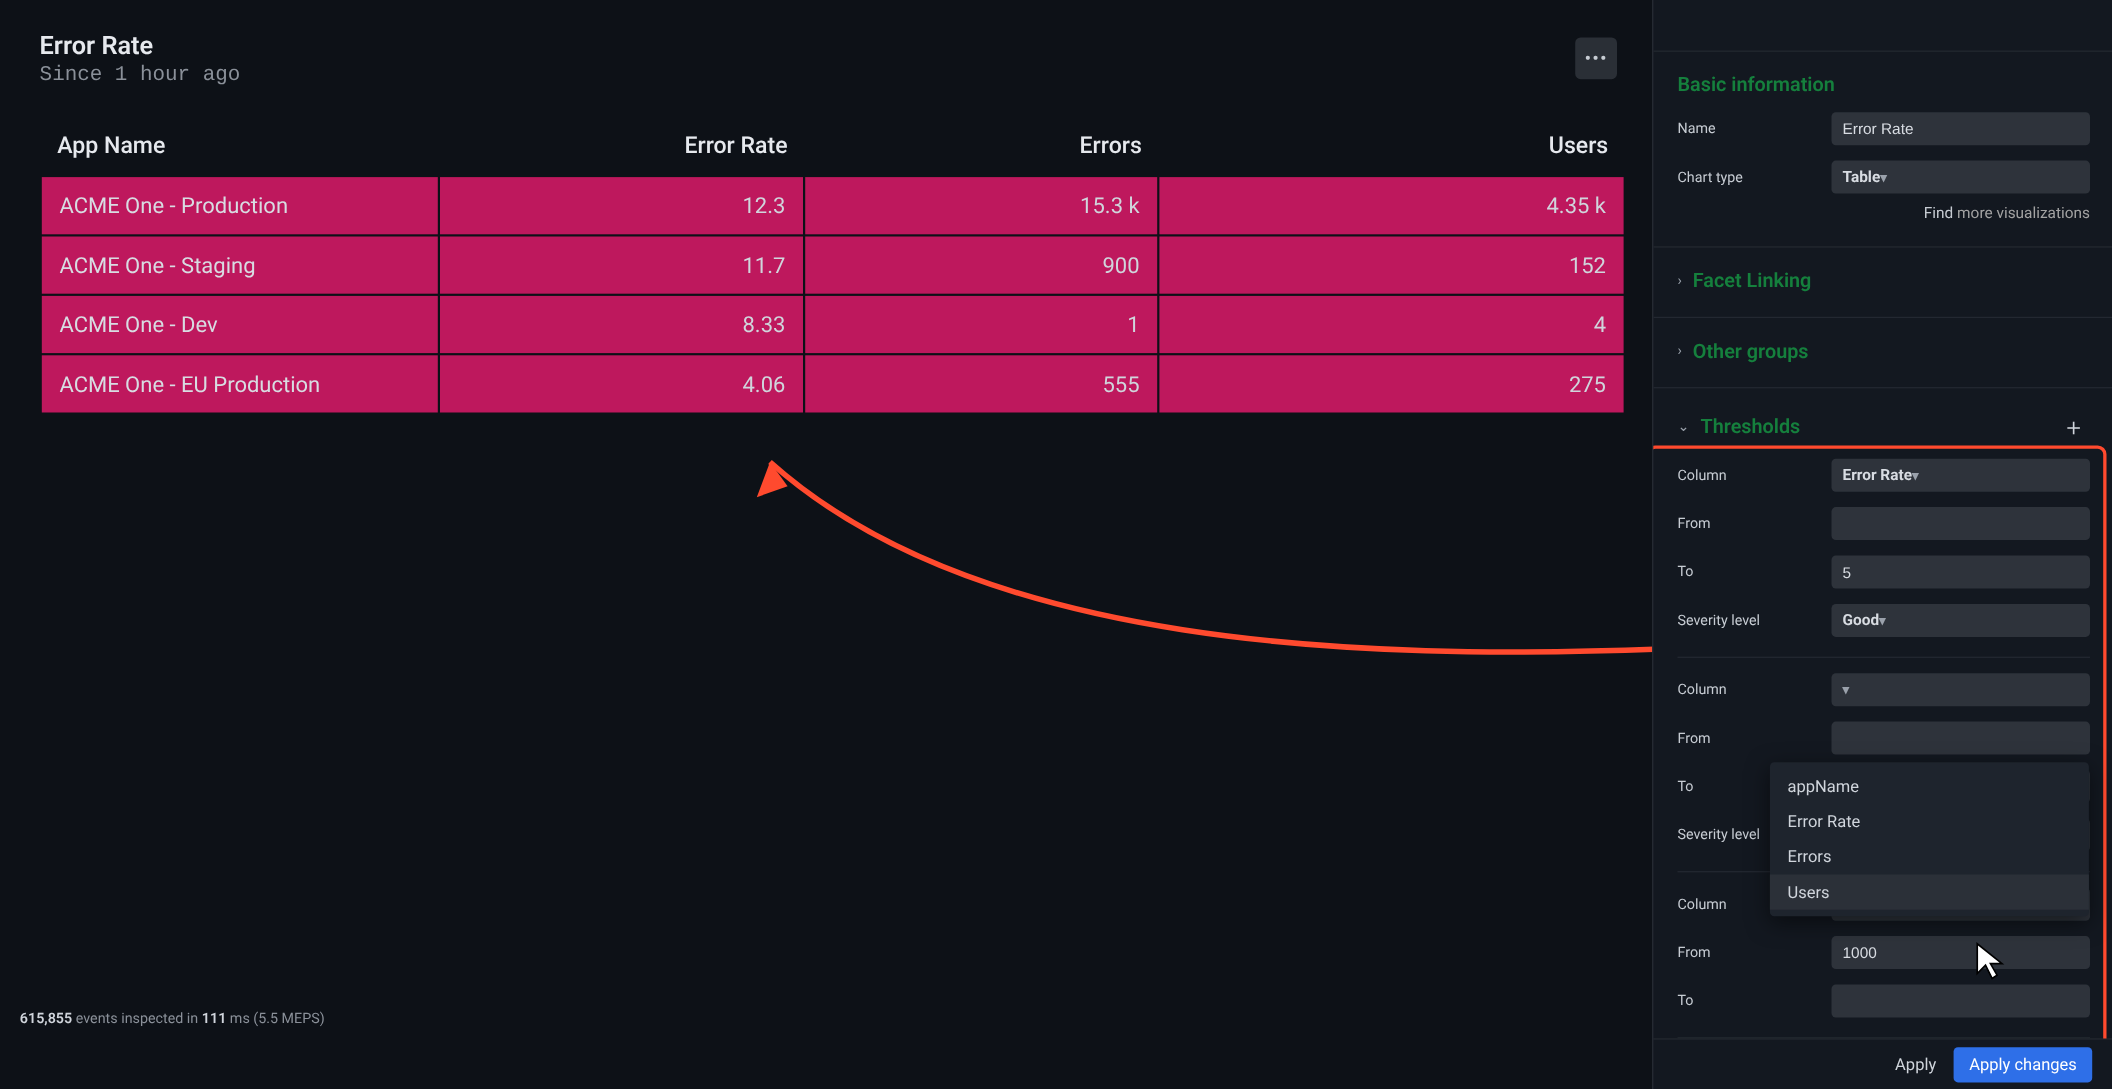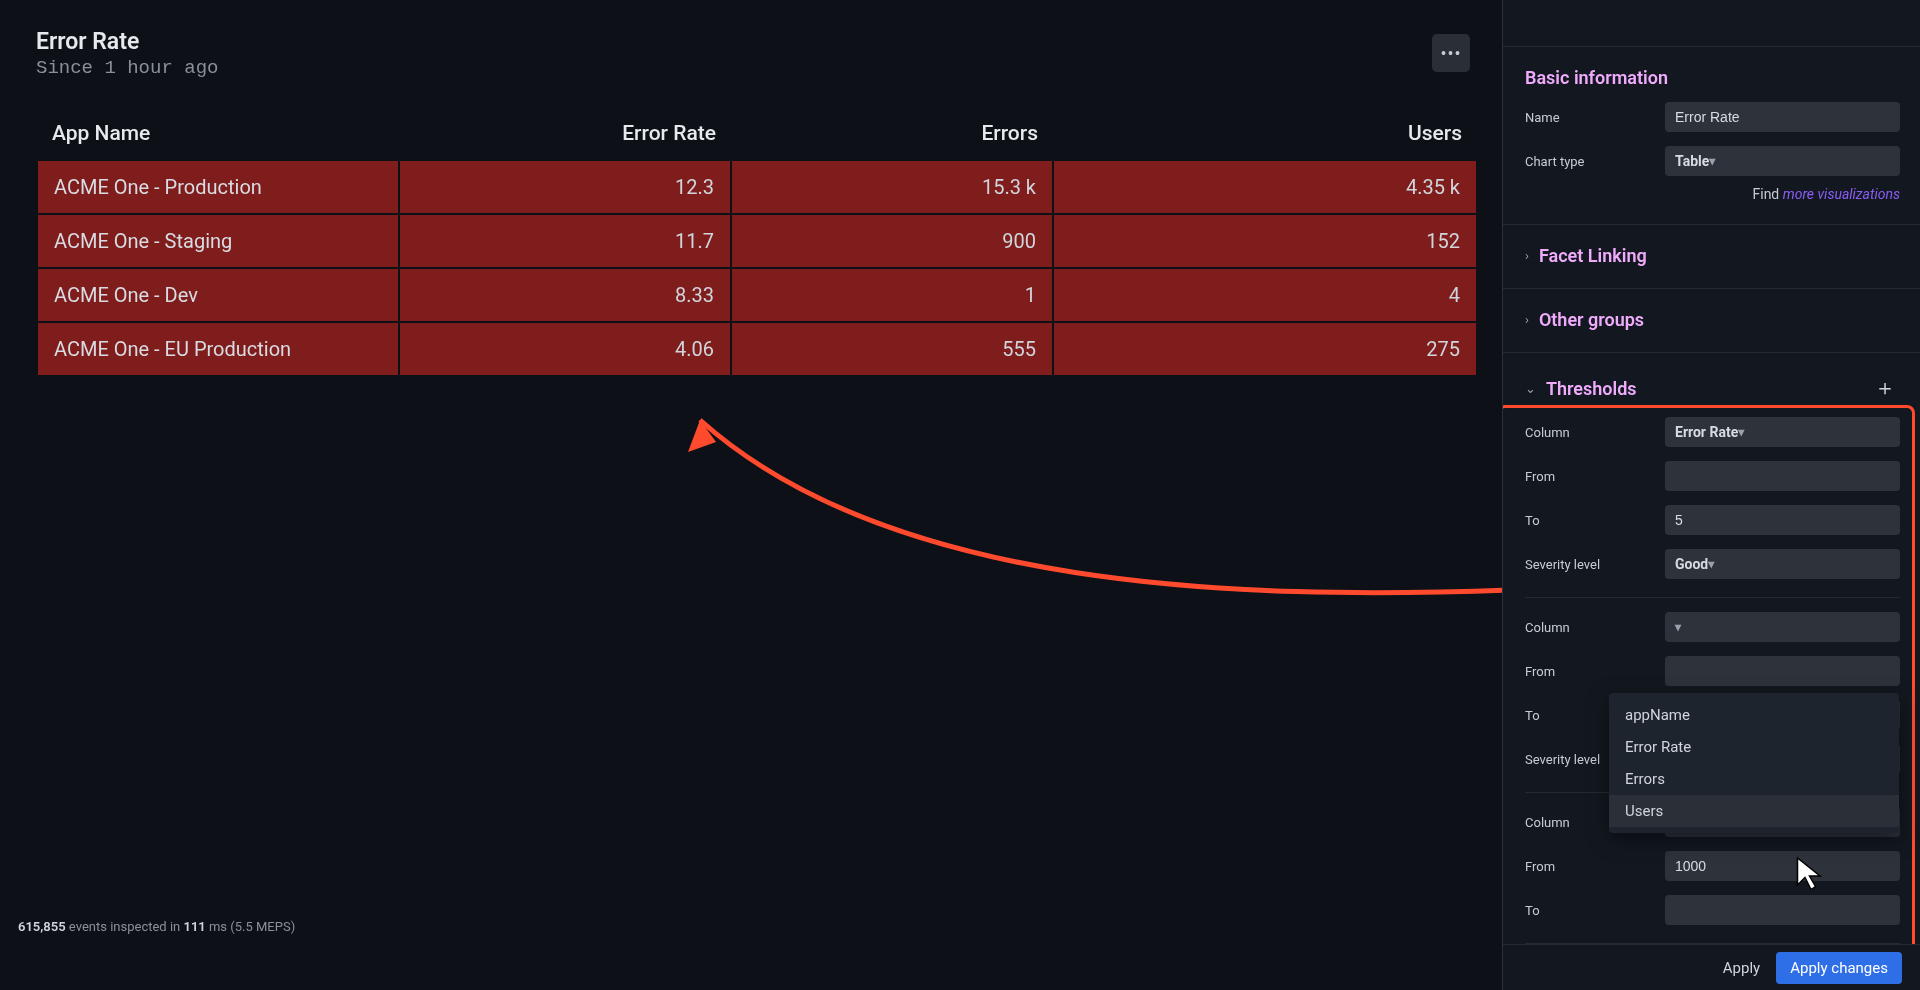--- a/index.html
+++ b/index.html
@@ -70,21 +70,21 @@
   text-align: left;
   font-size: 21px;
   font-weight: 500;
   color: #e6e9ee;
   padding: 10px 14px 14px 14px;
 }
 table.data th.right { text-align: right; }
 table.data td {
   font-size: 20px;
   padding: 14px 16px;
-  background: #7f1d1d;
+  background: #be185d;
   color: #d0d5dc;
 }
 table.data td.app { color: #d8dce2; }
 table.data td.num { text-align: right; font-variant-numeric: tabular-nums; }
 
 td.yellow { background: #6b5f1f; color: #ffe97a; }
 td.green  { background: #1f6b3f; color: #8af0b4; }
 
 .col-app  { width: 360px; }
 .col-rate { width: 330px; }
@@ -127,21 +127,21 @@
 }
 .panel-title {
   font-size: 19px;
   font-weight: 600;
   color: #e6e9ee;
 }
 .section-border { border-top: 1px solid #262b33; margin: 22px -20px 0 -22px; padding: 20px 20px 0 22px; }
 .section-heading {
   font-size: 18px;
   font-weight: 600;
-  color: #f0abfc;
+  color: #15803d;
 }
 .collapsible {
   display:flex;
   align-items:center;
   gap:10px;
   cursor:pointer;
 }
 .caret { font-size:13px; color:#9aa1ab; }
 .addbtn {
   margin-left:auto;
@@ -174,21 +174,21 @@
 }
 .select {
   display:flex;
   align-items:center;
   justify-content:flex-start;
   cursor:pointer;
   font-weight:bold;
 }
 .select .chev { font-size:12px; color:#9aa1ab; }
 .find-more { text-align:right; font-size:14px; margin-top:10px; color:#c7ccd3; }
-.find-more a { color:#8b5cf6; cursor:pointer;font-style:italic; }
+.find-more a { color:#a3a3a3; cursor:pointer; }
 
 .threshold-group { margin-top:6px; padding-bottom:18px; border-bottom:1px solid #262b33; }
 
 .threshold-highlight {
   position:absolute;
   border:3px solid #ff4a2e;
   border-radius:8px;
   pointer-events:none;
 }
 

